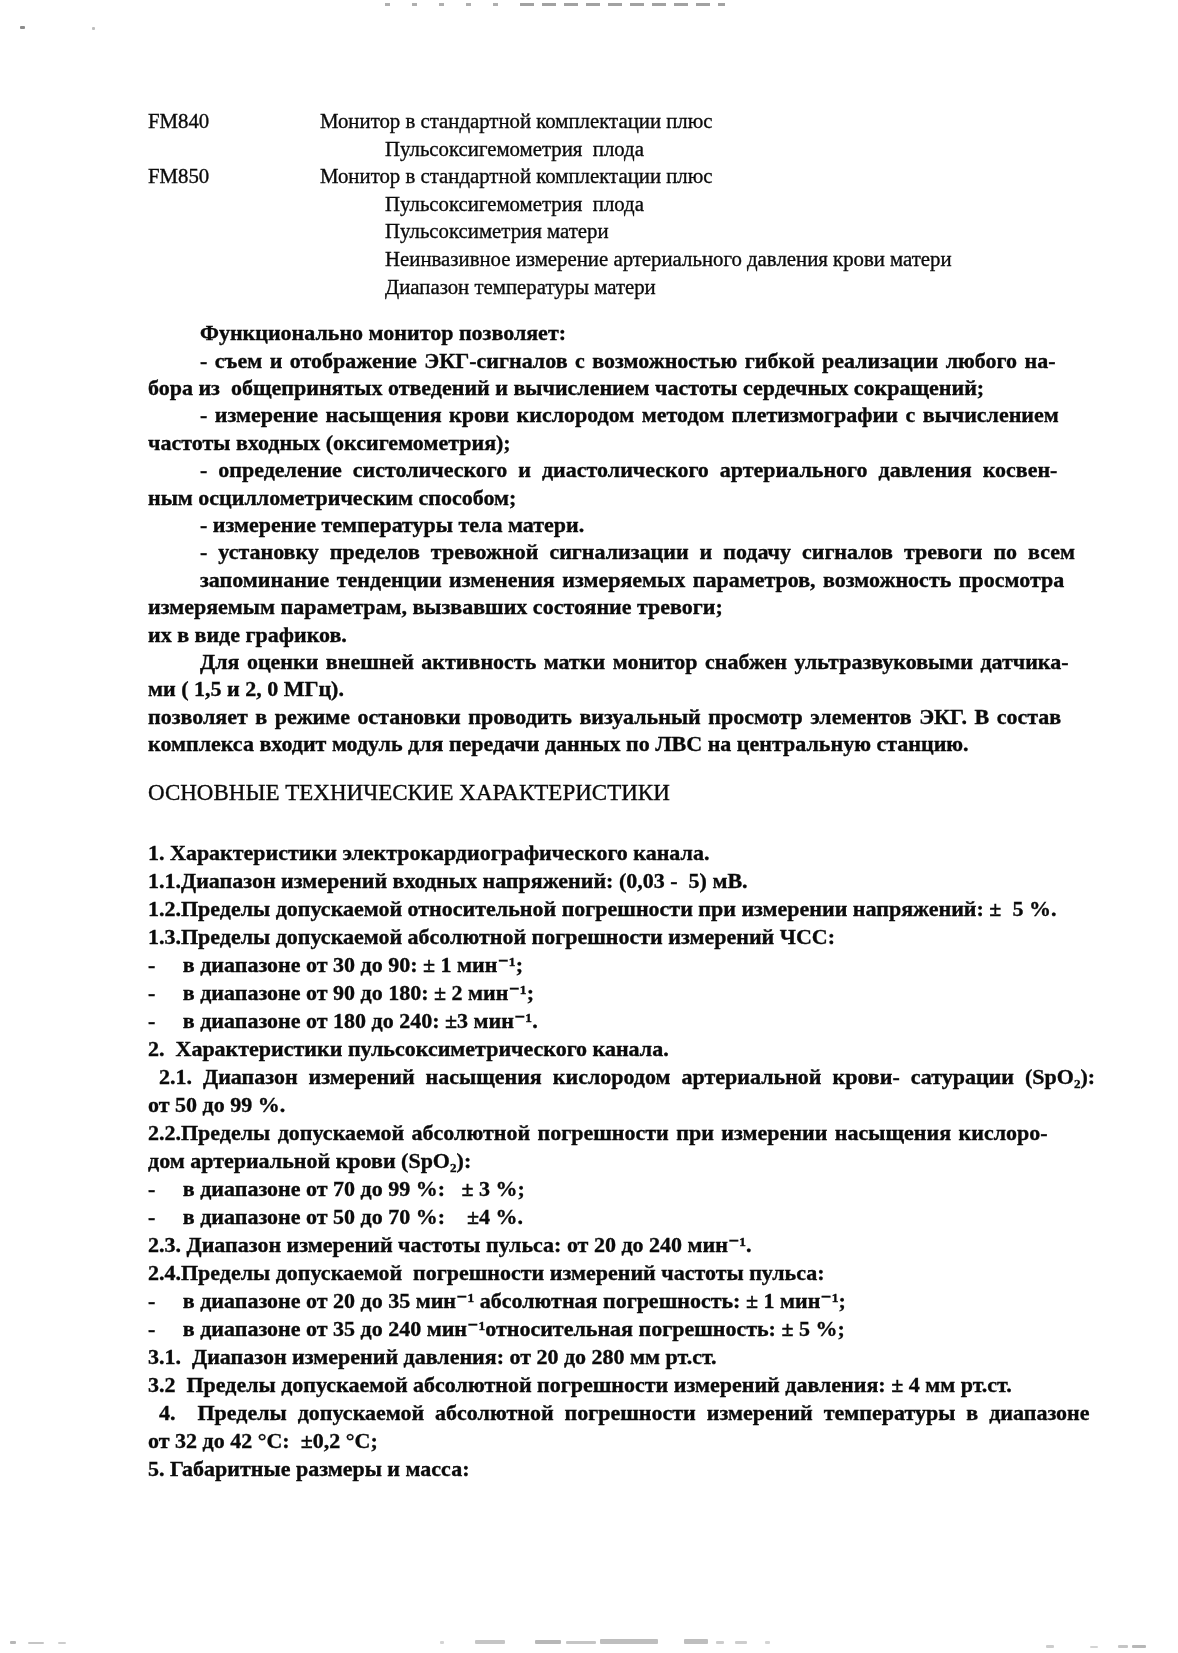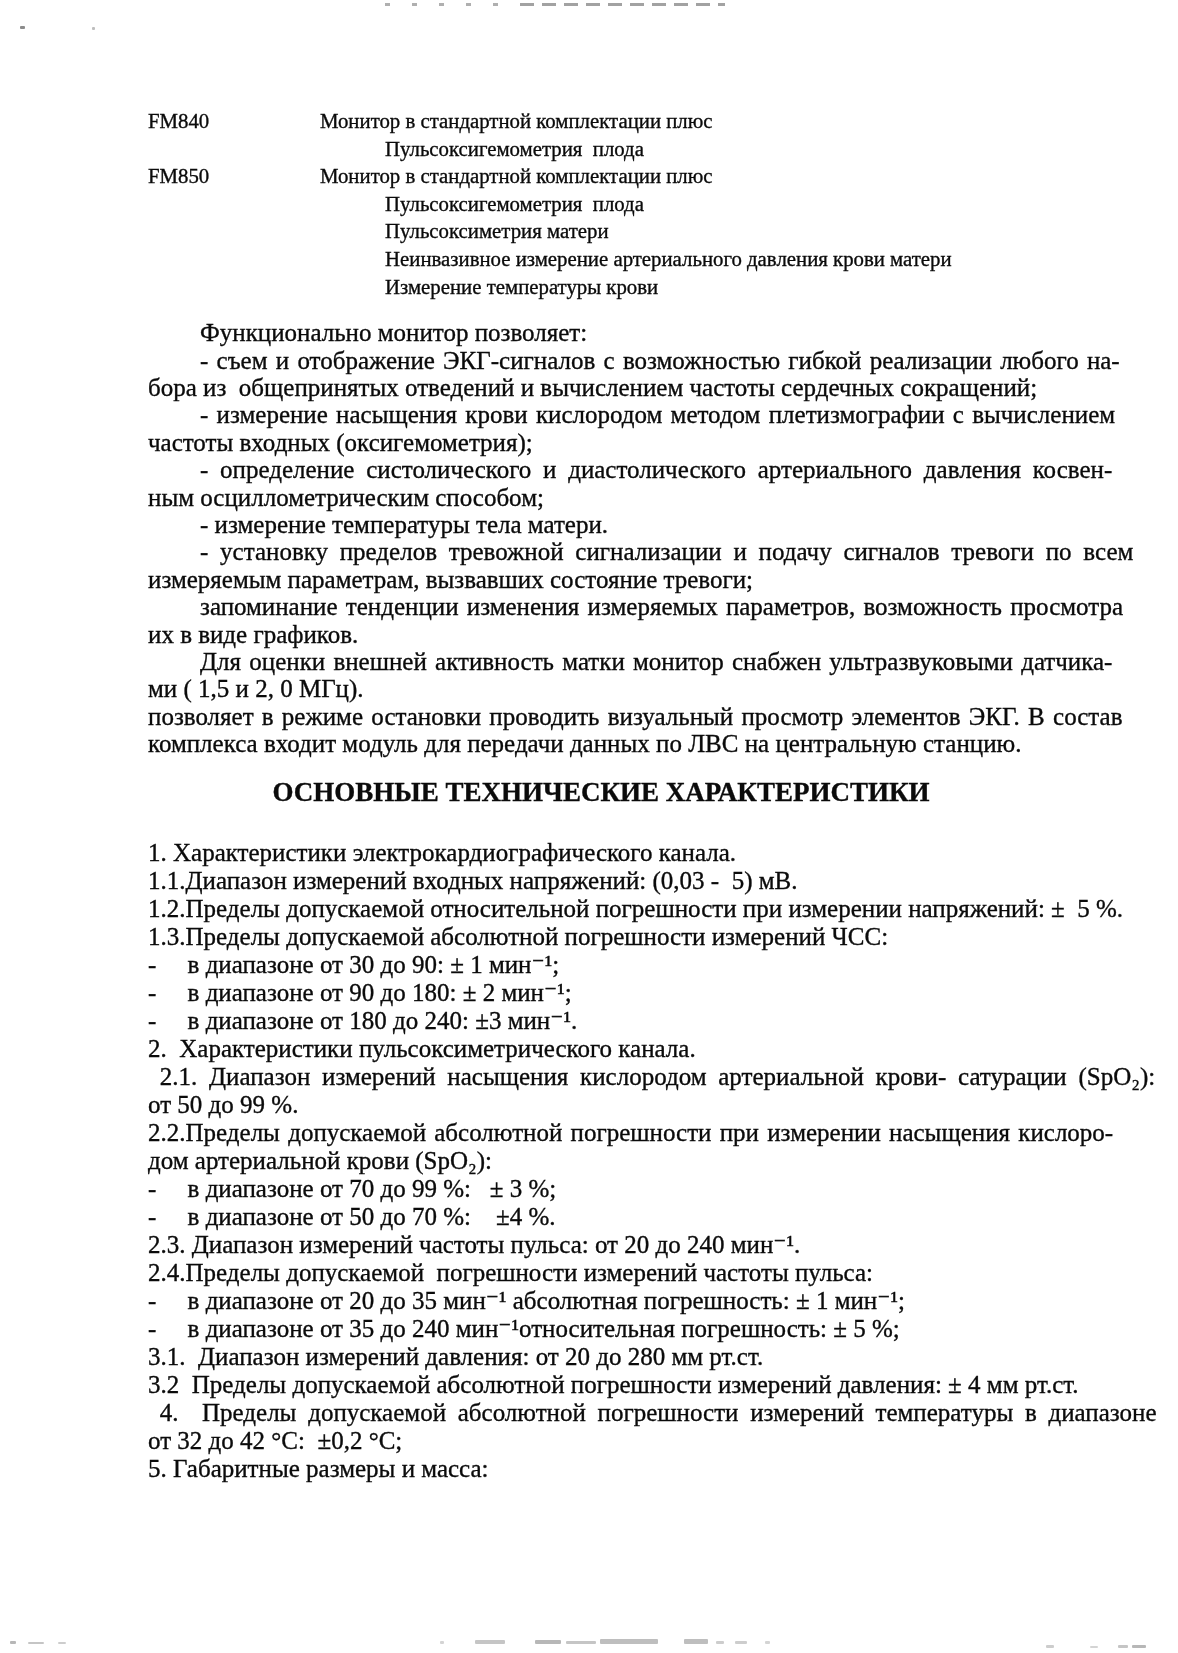--- a/index.html
+++ b/index.html
@@ -19,30 +19,30 @@
     top: 107px;
     width: 906px;
   }
   
   .models { font-size: 20.8px; line-height: 27.6px; }
   .mrow { display: flex; white-space: pre; }
   .mrow .code { display: inline-block; width: 172px; flex: none; }
   .mrow.cont .desc { padding-left: 65px; }
   
   .intro { margin-top: 19px; }
-  .ln { white-space: pre; font-size: 25px; line-height: 27.4px; }
+  .ln { white-space: pre; font-size: 22px; line-height: 27.4px; font-weight: bold; }
   .ind { text-indent: 52px; }
   .j  { word-spacing: 2px; }
   .j2 { word-spacing: 5.5px; }
   
   .heading {
     margin: 20px 0 0 0;
-    font-size: 27px;
-    font-weight: bold;
-    text-align: center;
+    font-size: 23px;
+    font-weight: normal;
+    text-align: left;
     line-height: 29px;
     white-space: pre;
   }
   
   .specs { margin-top: 32px; }
   .specs .ln { line-height: 28px; }
   .top-dash-a {
     position: absolute; left: 385px; top: 3px; width: 130px; height: 3px;
     background: repeating-linear-gradient(90deg, rgba(110,110,110,.55) 0 5px, transparent 5px 27px);
   }
@@ -77,36 +77,36 @@
       <div class="mrow cont">
         <span class="code"></span><span class="desc">Пульсоксигемометрия  плода</span>
       </div>
       <div class="mrow cont">
         <span class="code"></span><span class="desc">Пульсоксиметрия матери</span>
       </div>
       <div class="mrow cont">
         <span class="code"></span><span class="desc">Неинвазивное измерение артериального давления крови матери</span>
       </div>
       <div class="mrow cont">
-        <span class="code"></span><span class="desc">Измерение температуры крови</span>
+        <span class="code"></span><span class="desc">Диапазон температуры матери</span>
       </div>
     </section>
 
     <section class="intro">
       <div class="ln ind">Функционально монитор позволяет:</div>
       <div class="ln ind j">- съем и отображение ЭКГ-сигналов с возможностью гибкой реализации любого на-</div>
       <div class="ln">бора из  общепринятых отведений и вычислением частоты сердечных сокращений;</div>
       <div class="ln ind j">- измерение насыщения крови кислородом методом плетизмографии с вычислением</div>
       <div class="ln">частоты входных (оксигемометрия);</div>
       <div class="ln ind j2">- определение систолического и диастолического артериального давления косвен-</div>
       <div class="ln">ным осциллометрическим способом;</div>
       <div class="ln ind">- измерение температуры тела матери.</div>
       <div class="ln ind j2">- установку пределов тревожной сигнализации и подачу сигналов тревоги по всем</div>
+      <div class="ln ind j">запоминание тенденции изменения измеряемых параметров, возможность просмотра</div>
       <div class="ln">измеряемым параметрам, вызвавших состояние тревоги;</div>
-      <div class="ln ind j">запоминание тенденции изменения измеряемых параметров, возможность просмотра</div>
       <div class="ln">их в виде графиков.</div>
       <div class="ln ind j">Для оценки внешней активность матки монитор снабжен ультразвуковыми датчика-</div>
       <div class="ln">ми ( 1,5 и 2, 0 МГц).</div>
       <div class="ln j">позволяет в режиме остановки проводить визуальный просмотр элементов ЭКГ. В состав</div>
       <div class="ln">комплекса входит модуль для передачи данных по ЛВС на центральную станцию.</div>
     </section>
 
     <h1 class="heading">ОСНОВНЫЕ ТЕХНИЧЕСКИЕ ХАРАКТЕРИСТИКИ</h1>
 
     <section class="specs">

